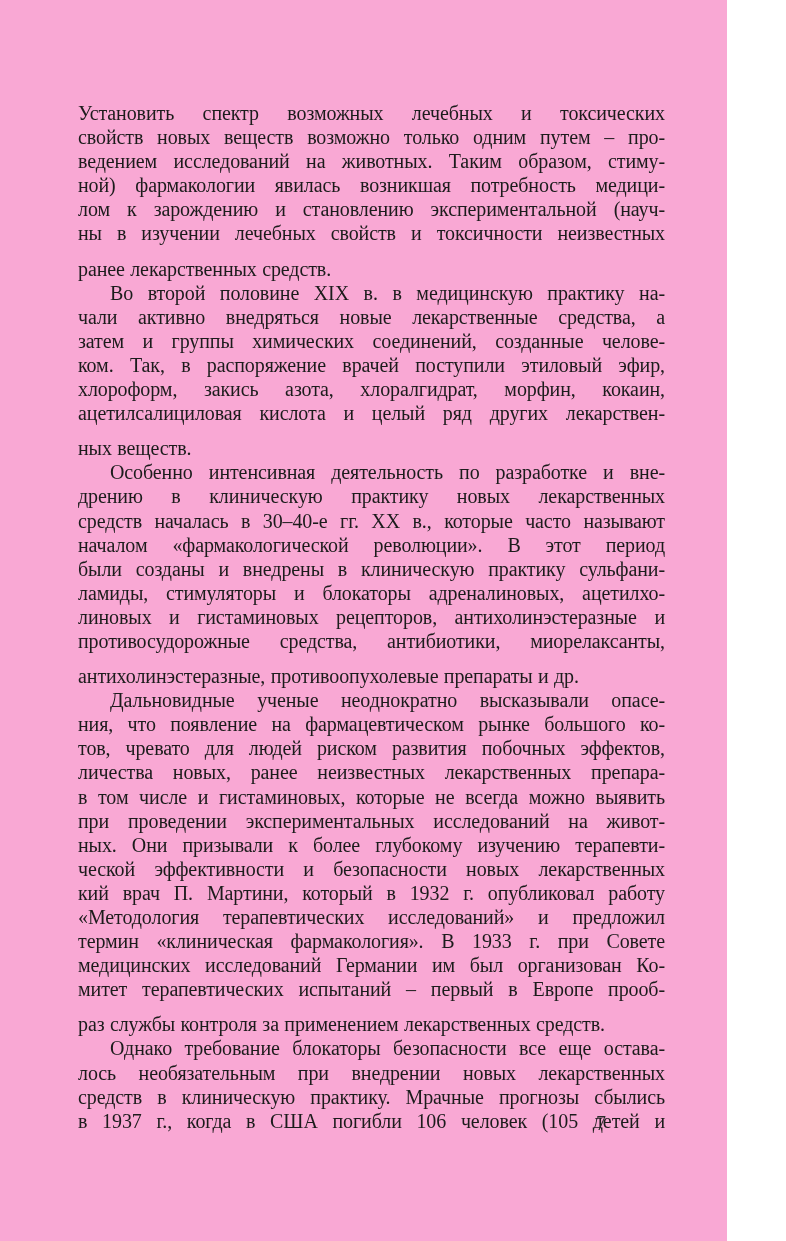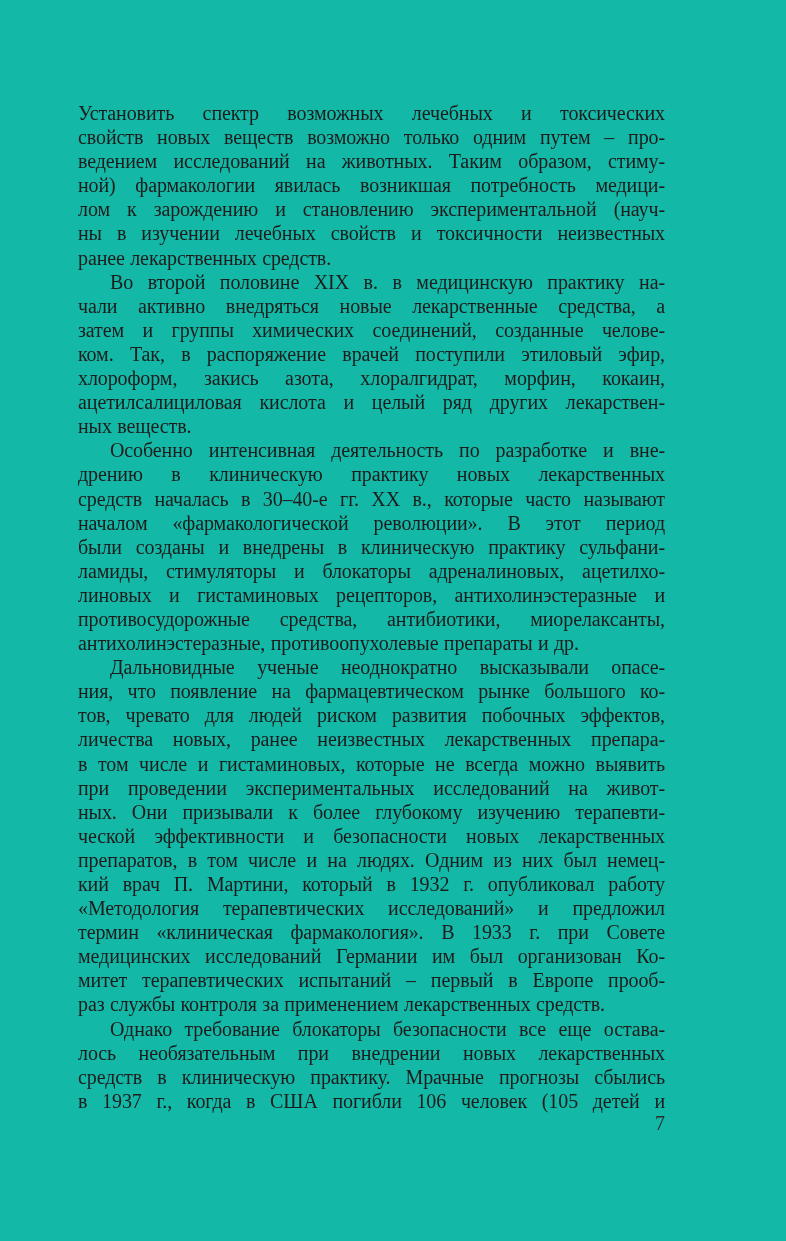--- a/index.html
+++ b/index.html
@@ -2,23 +2,23 @@
 <html lang="ru"><head>
 <meta charset="utf-8">
 <style>
   html, body {
     margin: 0;
     padding: 0;
     background: #ffffff;
   }
   .page {
     position: relative;
-    width: 786px;
+    width: 727px;
     height: 1241px;
-    background: #14b8a6;
+    background: #f9a8d4;
     overflow: hidden;
     font-family: "Liberation Serif", "DejaVu Serif", serif;
     color: #1c1c1c;
   }
   .text-block {
     position: absolute;
     left: 78px;
     top: 101px;
     width: 587px;
   }
@@ -29,20 +29,21 @@
   .line {
     font-size: 20px;
     line-height: 24.1px;
     text-align: justify;
     text-align-last: justify;
     letter-spacing: -0.1px;
     word-spacing: 0.5px;
   }
   .line.last-line {
     text-align-last: left;
+    margin-top: 11px;
   }
   .line.first-indent {
     text-indent: 32px;
   }
   .page-number {
     position: absolute;
     top: 1111px;
     right: 121px;
     font-size: 20px;
     line-height: 24.1px;
@@ -81,21 +82,20 @@
       <div class="line last-line">антихолинэстеразные, противоопухолевые препараты и др.</div>
       <div class="paragraph"></div>
       <div class="line first-indent">Дальновидные ученые неоднократно высказывали опасе-</div>
       <div class="line">ния, что появление на фармацевтическом рынке большого ко-</div>
       <div class="line">тов, чревато для людей риском развития побочных эффектов,</div>
       <div class="line">личества новых, ранее неизвестных лекарственных препара-</div>
       <div class="line">в том числе и гистаминовых, которые не всегда можно выявить</div>
       <div class="line">при проведении экспериментальных исследований на живот-</div>
       <div class="line">ных. Они призывали к более глубокому изучению терапевти-</div>
       <div class="line">ческой эффективности и безопасности новых лекарственных</div>
-      <div class="line">препаратов, в том числе и на людях. Одним из них был немец-</div>
       <div class="line">кий врач П. Мартини, который в 1932 г. опубликовал работу</div>
       <div class="line">«Методология терапевтических исследований» и предложил</div>
       <div class="line">термин «клиническая фармакология». В 1933 г. при Совете</div>
       <div class="line">медицинских исследований Германии им был организован Ко-</div>
       <div class="line">митет терапевтических испытаний – первый в Европе прооб-</div>
       <div class="line last-line">раз службы контроля за применением лекарственных средств.</div>
       <div class="paragraph"></div>
       <div class="line first-indent">Однако требование блокаторы безопасности все еще остава-</div>
       <div class="line">лось необязательным при внедрении новых лекарственных</div>
       <div class="line">средств в клиническую практику. Мрачные прогнозы сбылись</div>

